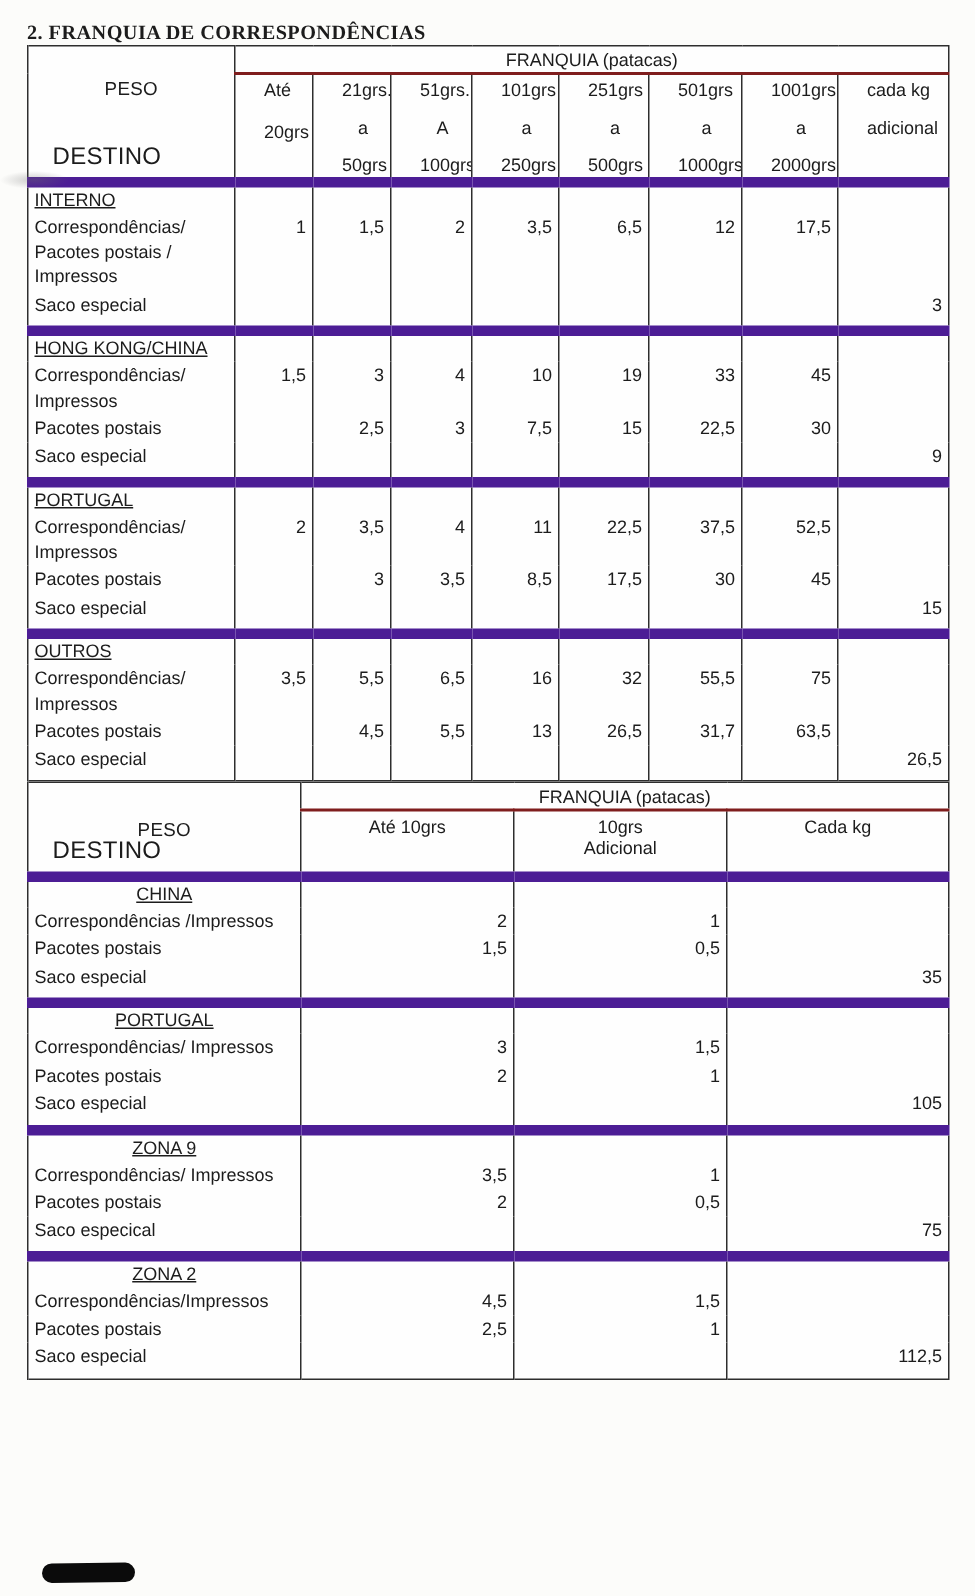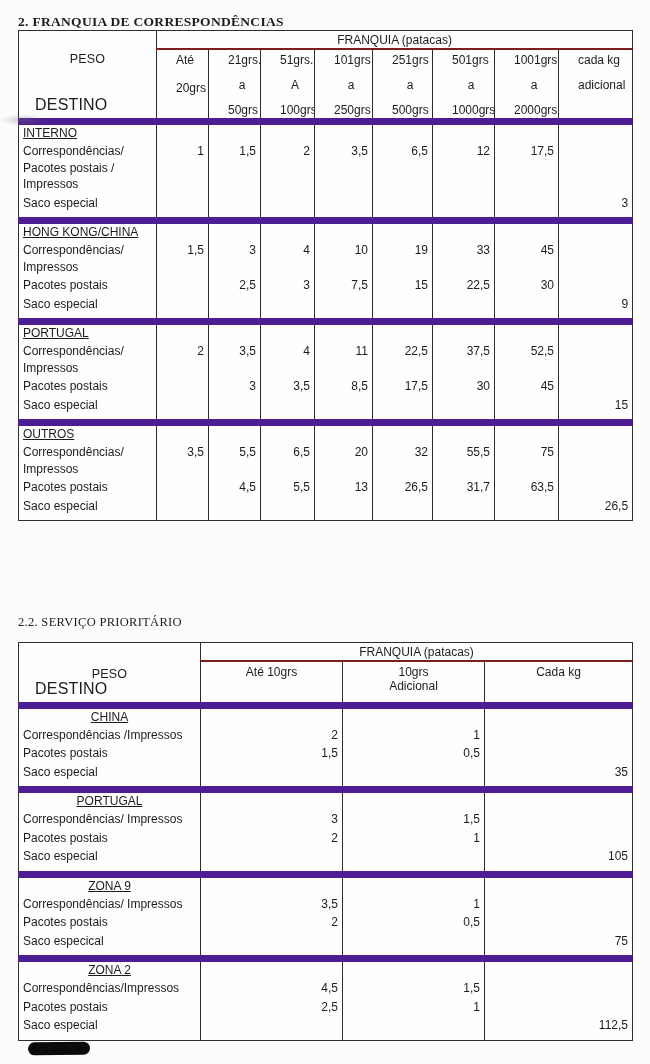--- a/index.html
+++ b/index.html
@@ -303,21 +303,21 @@
           <td></td>
         </tr>
         <tr>
           <td class="row-label">
             <div>Correspondências/</div>
             <div>Impressos</div>
           </td>
           <td class="val">3,5</td>
           <td class="val">5,5</td>
           <td class="val">6,5</td>
-          <td class="val">20</td>
+          <td class="val">16</td>
           <td class="val">32</td>
           <td class="val">55,5</td>
           <td class="val">75</td>
           <td class="val"></td>
         </tr>
         <tr>
           <td class="row-label">
             <div>Pacotes postais</div>
           </td>
           <td class="val"></td>
@@ -338,21 +338,20 @@
           <td class="val"></td>
           <td class="val"></td>
           <td class="val"></td>
           <td class="val"></td>
           <td class="val"></td>
           <td class="val">26,5</td>
         </tr>
       </tbody>
     </table>
 
-  <div class="section-title s2">2.2. SERVIÇO  PRIORITÁRIO</div>
   <table id="t2" class="grid t2">
       <colgroup>
         <col style="width: 182px;">
         <col style="width: 142px;">
         <col style="width: 142px;">
         <col style="width: 148px;">
       </colgroup>
       <tbody>
         <tr>
           <td class="corner" rowspan="2">

